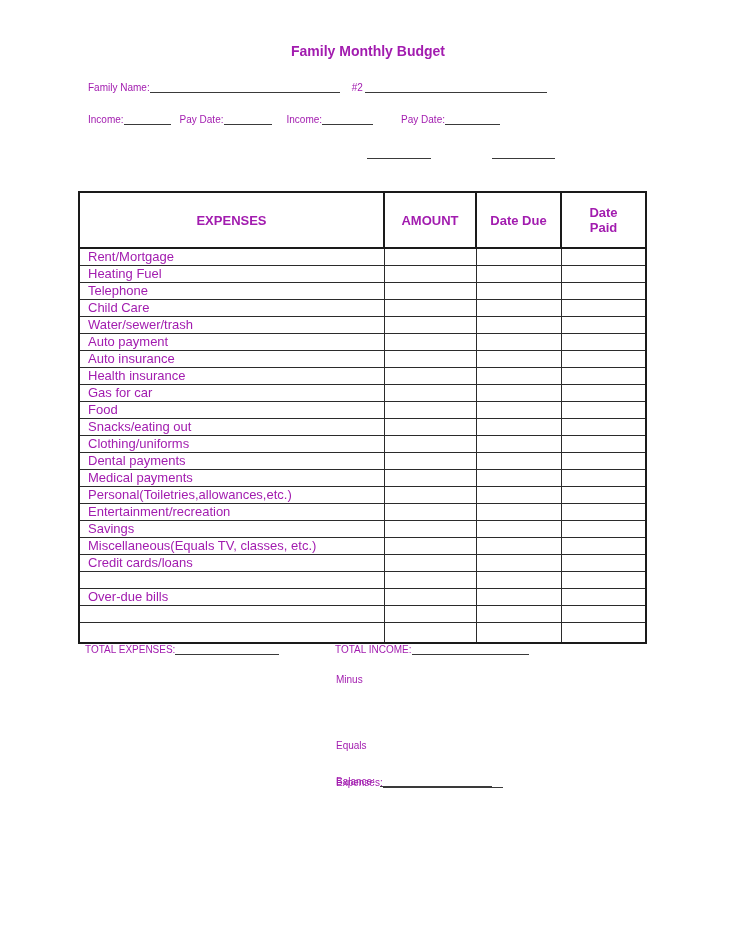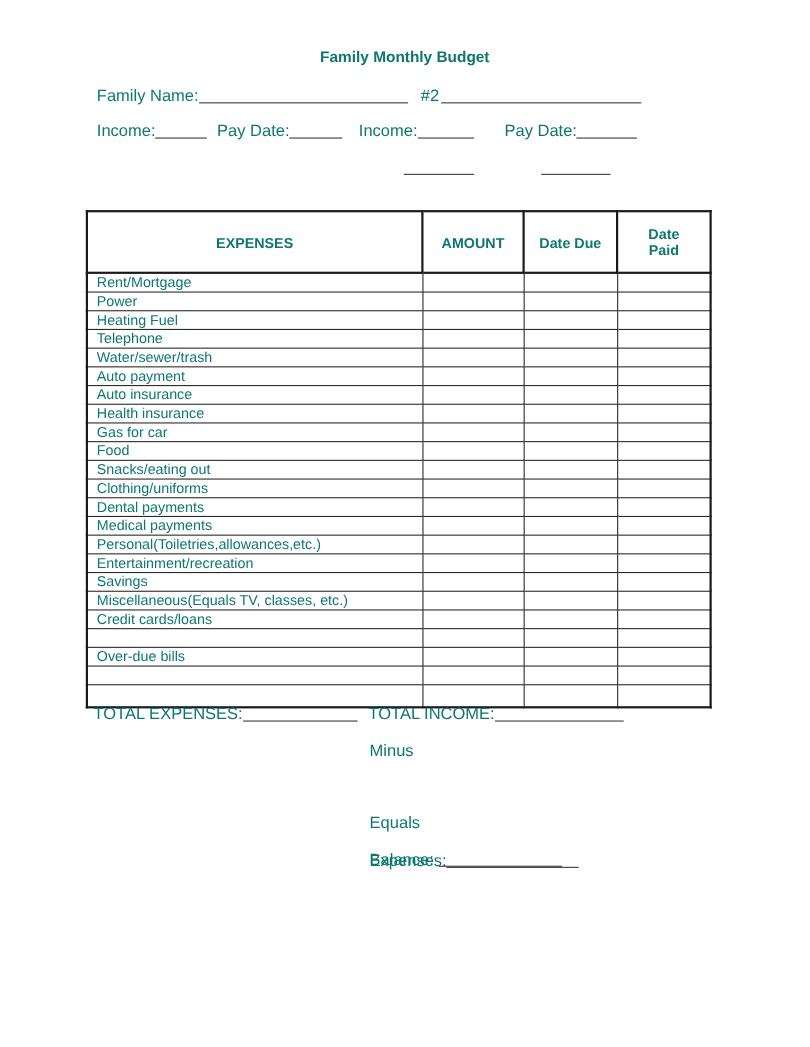--- a/index.html
+++ b/index.html
@@ -6,36 +6,36 @@
     margin: 0;
     padding: 0;
     background: #ffffff;
   }
   .page {
     position: relative;
     width: 736px;
     height: 952px;
     background: #ffffff;
     font-family: "Liberation Sans", sans-serif;
-    color: #0f766e;
+    color: #a21caf;
     overflow: hidden;
     text-decoration: underline;
   }
   .doc-title {
     position: absolute;
     top: 43px;
     left: 0;
     right: 0;
     text-align: center;
     font-size: 14px;
     font-weight: bold;
   }
   .line {
     position: absolute;
-    font-size: 15px;
+    font-size: 10px;
     white-space: nowrap;
   }
   .blank {
     display: inline-block;
     height: 13px;
     border-bottom: 1.4px solid #3a3a3a;
     vertical-align: baseline;
     margin-bottom: -2px;
   }
   .line1 { top: 79px; left: 88px; }
@@ -136,33 +136,33 @@
       </tr>
     </thead>
     <tbody id="expense-rows">
         <tr>
           <td class="c-exp">Rent/Mortgage</td>
           <td></td>
           <td></td>
           <td></td>
         </tr>
         <tr>
-          <td class="c-exp">Power</td>
-          <td></td>
-          <td></td>
-          <td></td>
-        </tr>
-        <tr>
           <td class="c-exp">Heating Fuel</td>
           <td></td>
           <td></td>
           <td></td>
         </tr>
         <tr>
           <td class="c-exp">Telephone</td>
+          <td></td>
+          <td></td>
+          <td></td>
+        </tr>
+        <tr>
+          <td class="c-exp">Child Care</td>
           <td></td>
           <td></td>
           <td></td>
         </tr>
         <tr>
           <td class="c-exp">Water/sewer/trash</td>
           <td></td>
           <td></td>
           <td></td>
         </tr>

